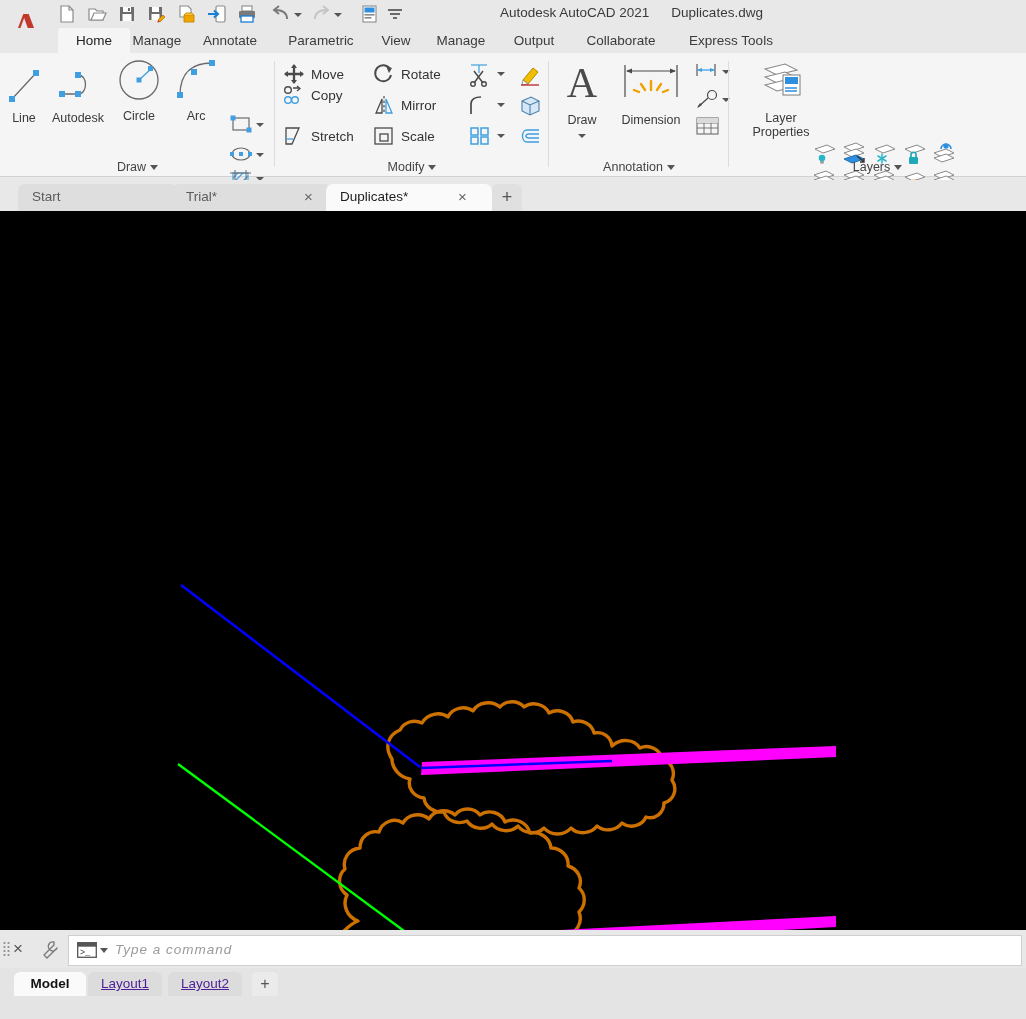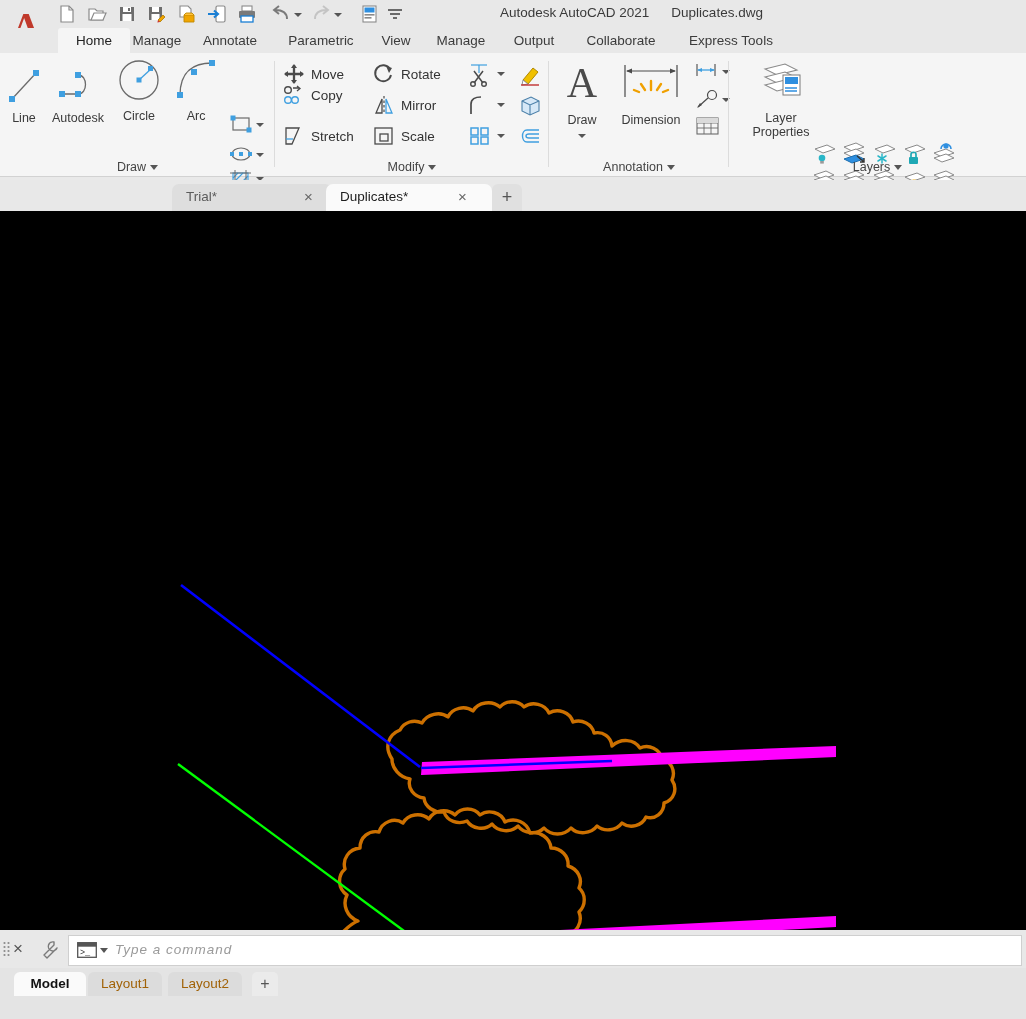--- a/index.html
+++ b/index.html
@@ -154,21 +154,21 @@
   #statusbar {
     position:absolute; left:0; top:968px; width:1026px; height:51px;
     background:#e4e4e4;
   }
   .ltab {
     position:absolute; top:4px; height:24px; line-height:24px;
     border-radius:6px 6px 0 0; font-size:13.5px; cursor:pointer;
     text-align:center; white-space:nowrap;
   }
   .ltab.active { background:#fafafa; color:#111; font-weight:bold; }
-  .ltab.inactive { background:#dcdcdc; color:#a16207; }
+  .ltab.inactive { background:#dcdcdc; color:#4c1d95;text-decoration:underline; }
   #laddtab {
     position:absolute; top:4px; height:24px; width:26px; line-height:23px;
     background:#ebebeb; border-radius:5px 5px 0 0;
     text-align:center; font-size:16px; color:#555; cursor:pointer;
   }
 </style>
 </head>
 <body>
 
 <div id="app">
@@ -615,20 +615,23 @@
         </svg>
       </div>
 
       <div class="panel-title" style="left:0;width:297px">
         <span>Layers</span><i class="pcaret"></i>
       </div>
     </div>
   </div>
 
   <div id="doctabs">
+    <div class="dtab inactive" style="left:18px;width:160px">
+      <span class="dlabel">Start</span>
+    </div>
     <div class="dtab inactive" style="left:172px;width:160px">
       <span class="dlabel">Trial*</span>
       <span class="dclose" style="left:132px">×</span>
     </div>
     <div class="dtab active" style="left:326px;width:166px">
       <span class="dlabel">Duplicates*</span>
       <span class="dclose" style="left:132px">×</span>
     </div>
     <div id="addtab">+</div>
   </div>

